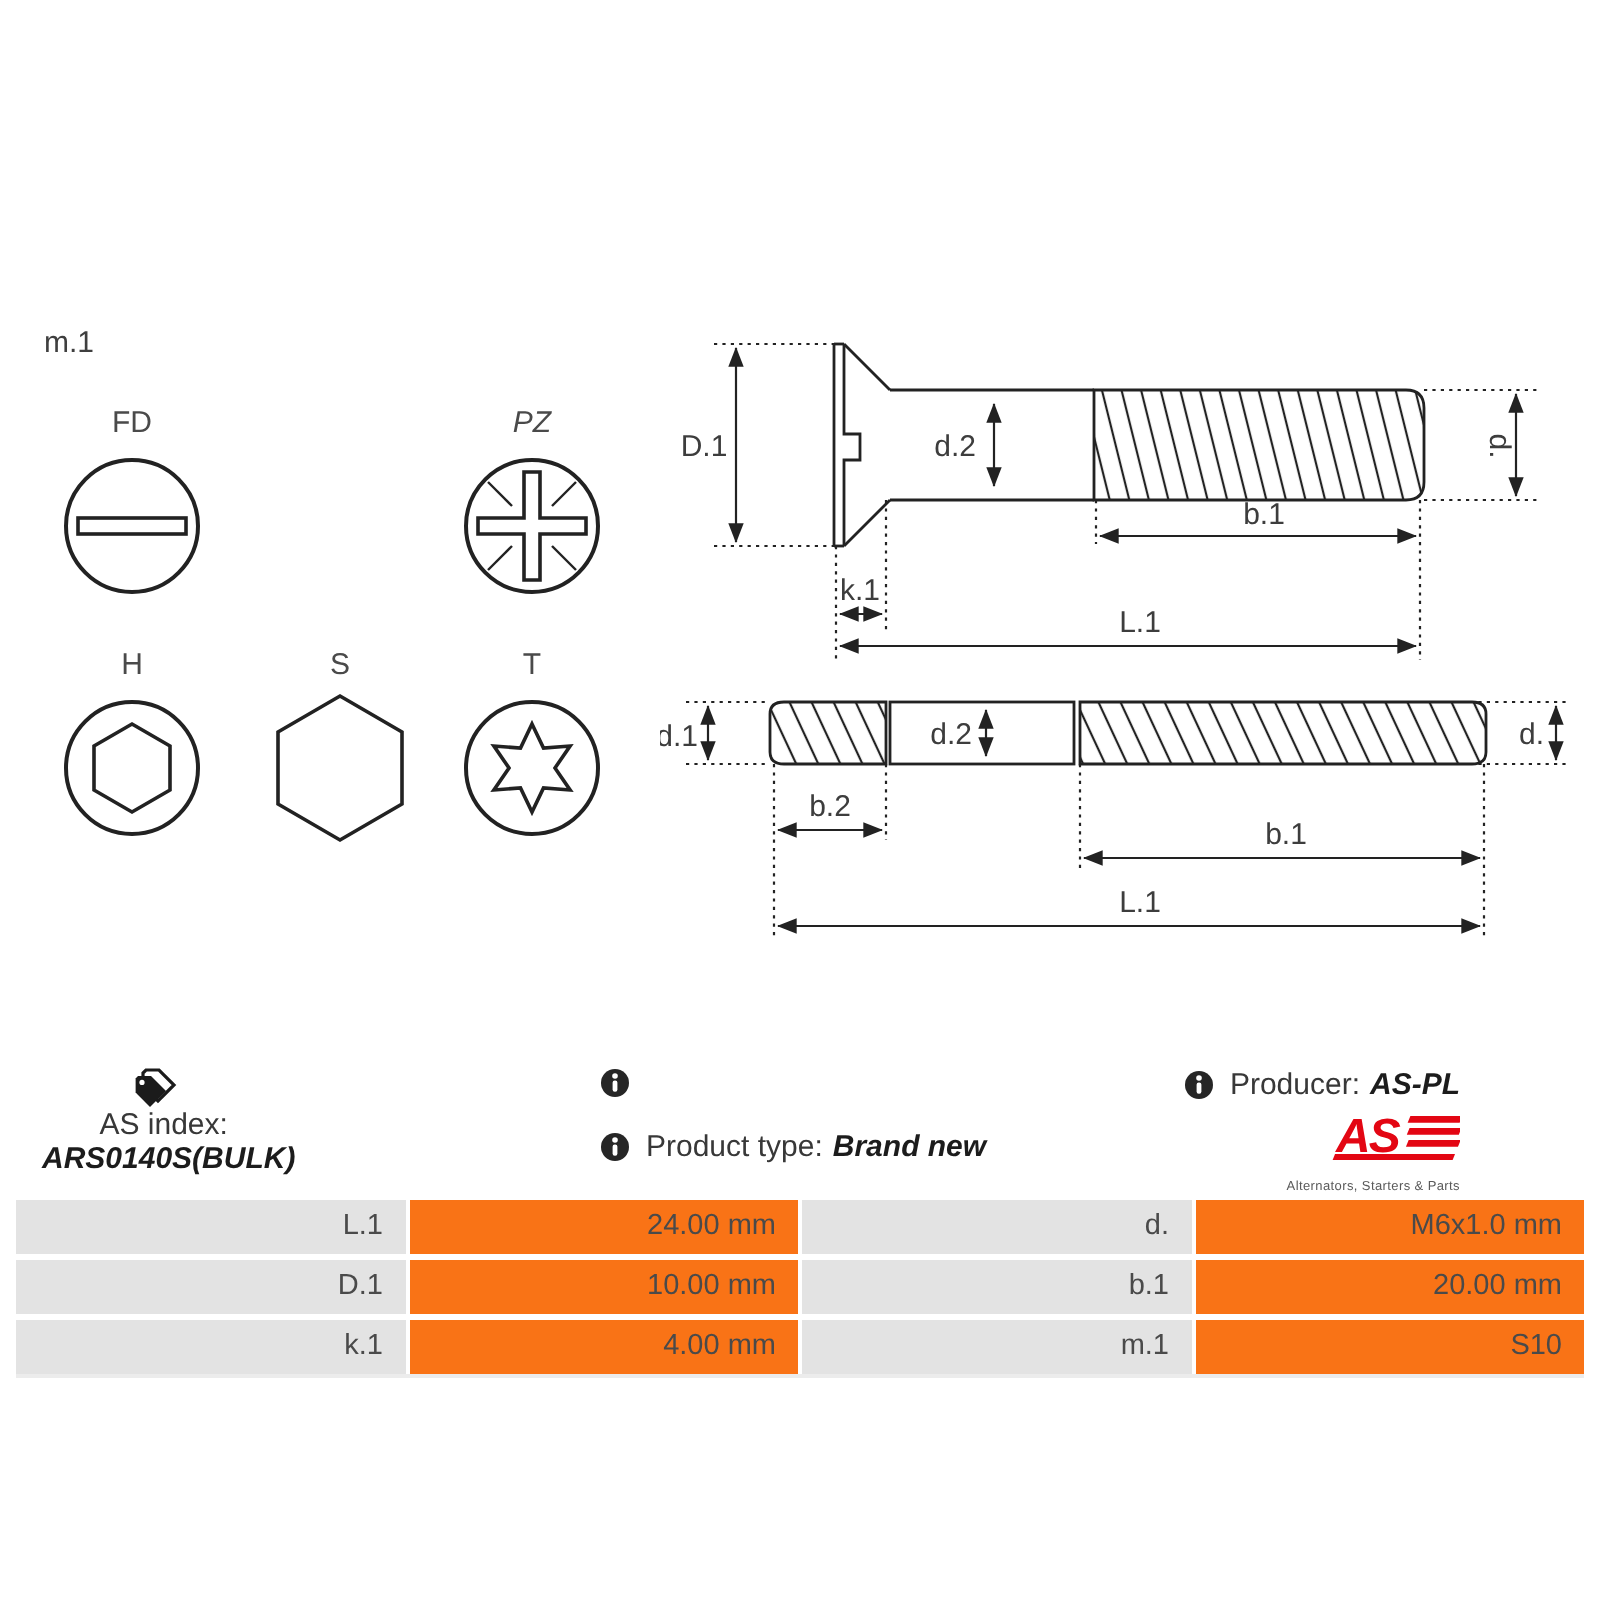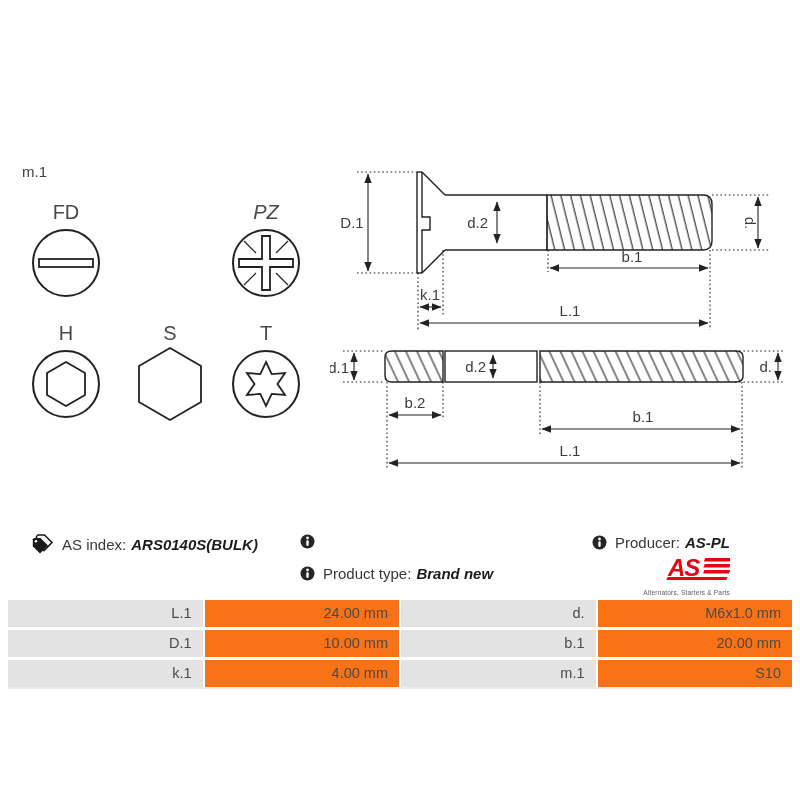--- a/index.html
+++ b/index.html
@@ -4,21 +4,21 @@
 <style>
   html,body{margin:0;padding:0;background:#fff;width:800px;height:800px;overflow:hidden;
     font-family:"Liberation Sans", sans-serif;}
   .stage{position:relative;width:738px;height:800px;background:#fff;border-radius:15px;}
 
   
   .m1-note{position:absolute;left:22px;top:163px;font-size:15px;color:#3f3f3f;}
 
   
   .drive{position:absolute;width:76px;text-align:center;}
-  .drive .dlabel{height:18px;line-height:18px;font-size:20px;color:#4a4a4a;margin-bottom:4px;}
+  .drive .dlabel{height:18px;line-height:18px;font-size:15px;color:#4a4a4a;margin-bottom:4px;}
   .drive svg{display:block;margin:0 auto;}
 
   
   .tech{position:absolute;}
   .tech text{font-size:15px;fill:#3d3d3d;font-family:"Liberation Sans",sans-serif;}
 
   
   .inforow{position:absolute;display:flex;align-items:center;font-size:15px;color:#383838;}
   .inforow .ic{display:inline-flex;margin-right:8px;}
   .inforow b{margin-left:5px;color:#1c1c1c;font-style:italic;}
@@ -173,21 +173,21 @@
 
     <line x1="210" y1="42" x2="210" y2="94" stroke="#222" stroke-width="1.1" stroke-dasharray="1.6 2.6"></line>
     <line x1="412" y1="42" x2="412" y2="128" stroke="#222" stroke-width="1.1" stroke-dasharray="1.6 2.6"></line>
     <line x1="212" y1="89" x2="410" y2="89" stroke="#222" stroke-width="1.1" marker-start="url(#aS2)" marker-end="url(#aE2)"></line>
     <text x="313" y="82" text-anchor="middle">b.1</text>
 
     <line x1="59" y1="123" x2="410" y2="123" stroke="#222" stroke-width="1.1" marker-start="url(#aS2)" marker-end="url(#aE2)"></line>
     <text x="240" y="116" text-anchor="middle">L.1</text>
   </svg>
 
-  <div class="inforow" style="left:32px;top:534px;">
+  <div class="inforow" style="left:16px;top:534px;flex-direction:column;">
     <span class="ic">
       <svg width="22" height="20" viewBox="0 0 22 20">
         <path d="M6,1 L12.5,1 L20,8.5 L12,16.5 L4.5,9 L4.5,2.5 Z" fill="none" stroke="#1b1b1b" stroke-width="1.6"></path>
         <path d="M2,4 L8.5,4 L16,11.5 L8,19.5 L0.8,12.2 L0.8,5.2 Z" fill="#1b1b1b"></path>
         <circle cx="4" cy="7.2" r="1.3" fill="#fff"></circle>
       </svg>
     </span>
     <span>AS index:</span>
     <b>ARS0140S(BULK)</b>
   </div>

